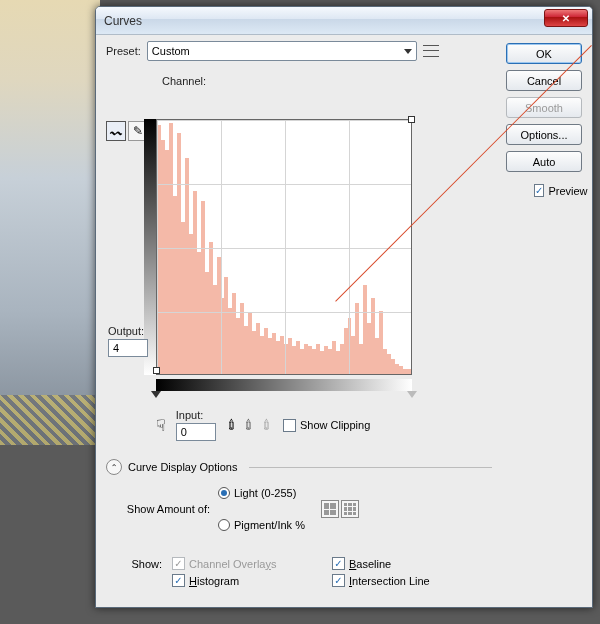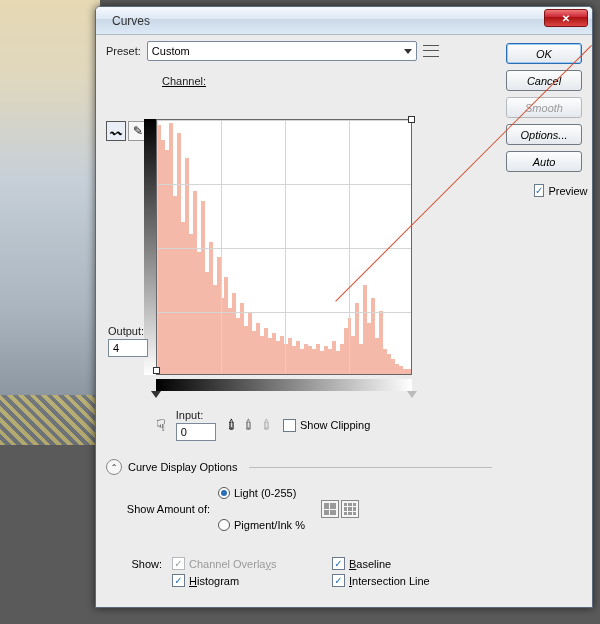--- a/index.html
+++ b/index.html
@@ -31,21 +31,21 @@
     box-shadow:0 0 8px rgba(0,0,0,.6);
     border-radius:5px 5px 0 0;
   }
   .titlebar{
     height:28px;
     background:linear-gradient(#f5f9fd,#dde7f3 45%,#cad8e8 46%,#dde9f5);
     border-bottom:1px solid #b0bcc8;
     border-radius:4px 4px 0 0;
     display:flex; align-items:center;
     color:#333;
-    padding-left:16px;
+    padding-left:8px;
   }
   .titlebar .title{font-size:12px;}
   .closebtn{
     position:absolute; right:4px; top:2px; width:44px; height:18px;
     background:linear-gradient(#e77,#c23 45%,#a11 46%,#d44);
     border:1px solid #7a1414; border-radius:3px;
     color:#fff; display:flex;align-items:center;justify-content:center;
     font-size:10px; font-weight:bold;
   }
   .body{ position:absolute; left:10px; right:10px; top:34px; bottom:10px; }
@@ -60,31 +60,30 @@
   .dropdown .caret{width:0;height:0;border-left:4px solid transparent;border-right:4px solid transparent;border-top:5px solid #333;}
   .minilist-icon{width:16px;height:16px;display:flex;flex-direction:column;justify-content:space-around;}
   .minilist-icon span{height:1px;background:#555;}
   
   .btncol{ position:absolute; right:0; top:2px; width:76px; display:flex; flex-direction:column; gap:6px;}
   .btn{
     height:21px; border:1px solid #707a85; border-radius:3px;
     background:linear-gradient(#fdfdfd,#e5e9ee);
     display:flex;align-items:center;justify-content:center;
     color:#000;
-    font-style:italic;
   }
   .btn.default{ border:1px solid #2a6fb5; box-shadow:0 0 0 1px #9cc7ef inset;}
   .btn.disabled{ color:#9a9a9a; border-color:#b5b9bd;}
   .preview-row{display:flex;align-items:center;gap:4px;margin-top:6px;padding-left:28px;}
   .cb{width:13px;height:13px;border:1px solid #6a7a8a;background:#fff;display:inline-flex;align-items:center;justify-content:center;}
   .cb.checked::after{content:"✓";font-size:10px;color:#2a6fb5;line-height:1;}
   .cb.disabled{border-color:#b5b9bd;}
   .cb.disabled.checked::after{color:#9a9a9a;}
   
-  .channel-row{display:flex;align-items:center;gap:6px;margin-top:14px;margin-left:56px;text-decoration:underline;}
+  .channel-row{display:flex;align-items:center;gap:6px;margin-top:14px;margin-left:56px;}
   .channel-row .dropdown{width:100px;}
   .channel-row .colorbox{width:12px;height:12px;background:#cc2b2b;margin-right:4px;}
   
   .side-tools{position:absolute;left:0;top:80px;width:44px;display:flex;gap:2px;}
   .toolicon{width:20px;height:20px;border:1px solid #999;background:#f6f6f6;display:flex;align-items:center;justify-content:center;font-size:12px;}
   .toolicon.sel{border-color:#555;background:#e9eef6;}
   
   .grapharea{position:absolute;left:50px;top:78px;width:328px;}
   .vgrad{position:absolute;left:-12px;top:0;width:12px;height:256px;background:linear-gradient(180deg,#000,#fff);}
   .graph{

